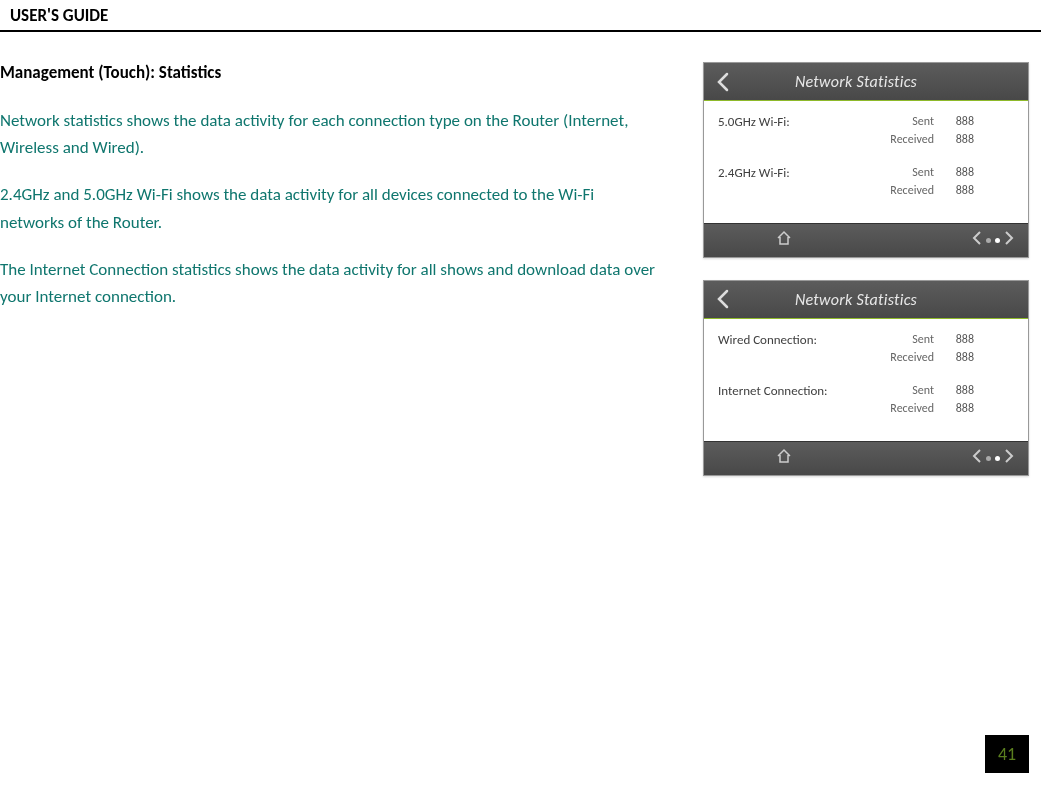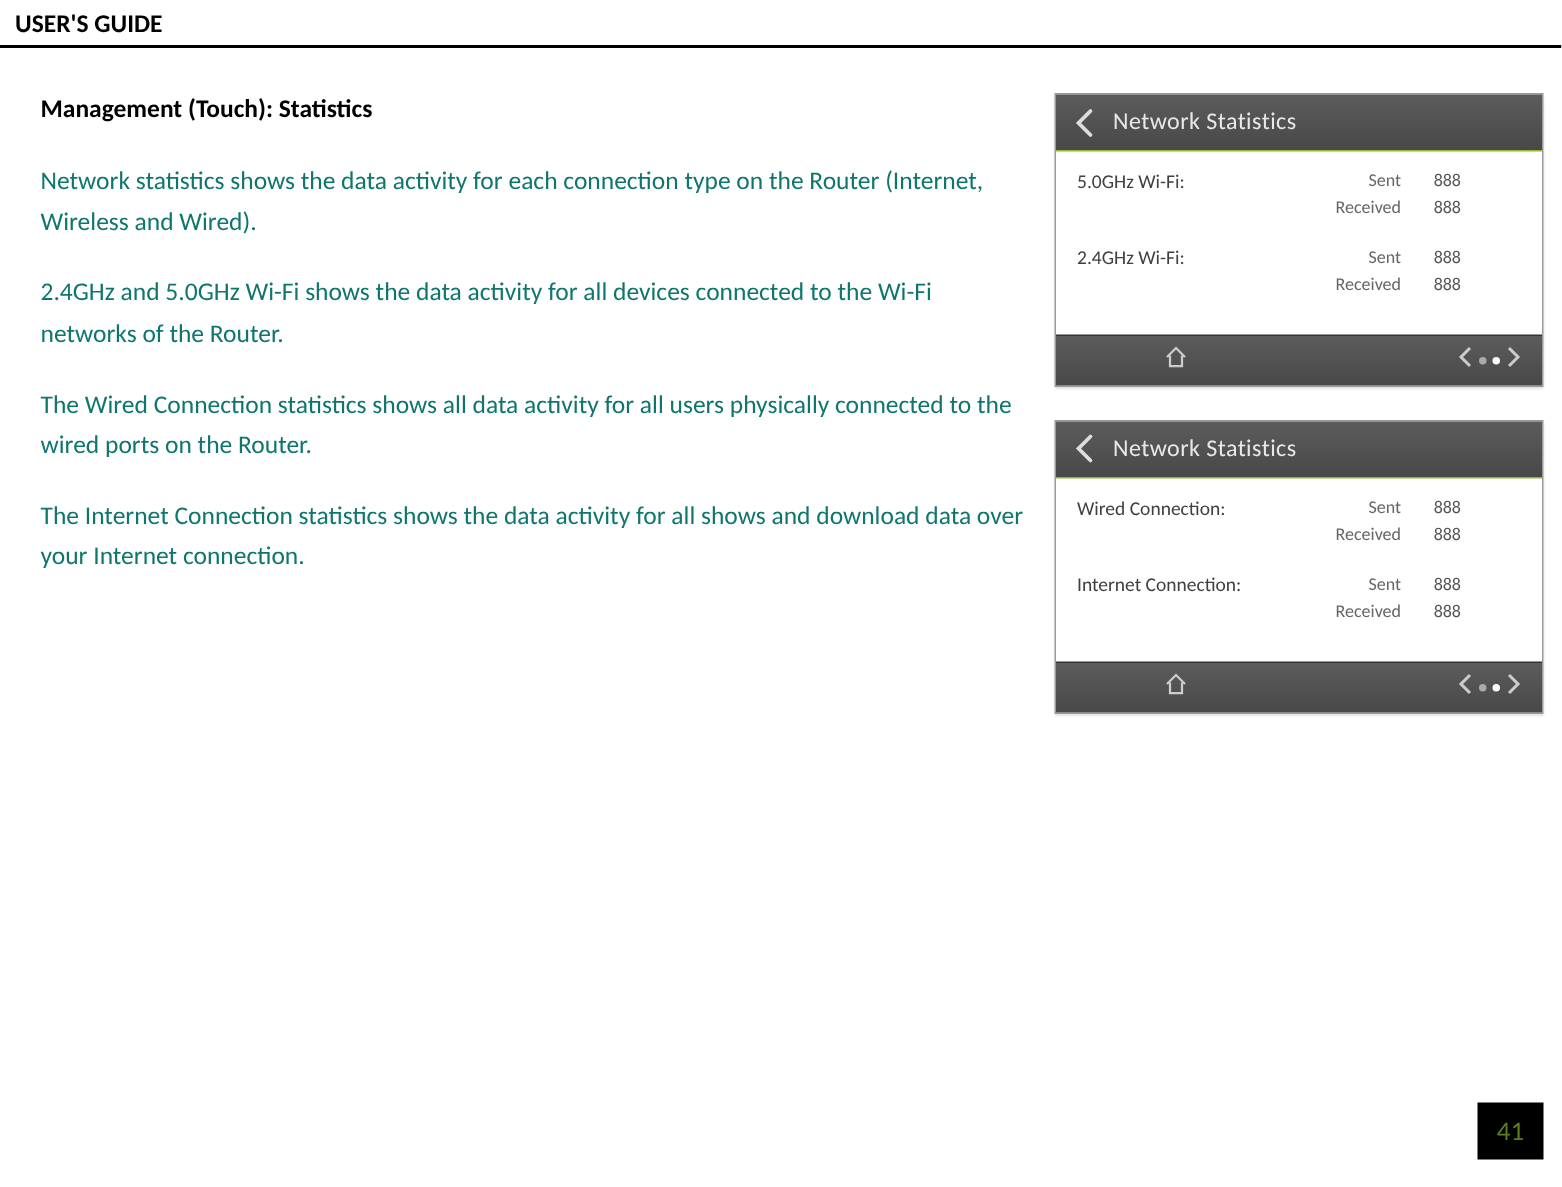--- a/index.html
+++ b/index.html
@@ -39,21 +39,20 @@
       font-size: 17px;
       color: #000;
     }
     .content {
       padding: 30px 0 0 0;
       display: flex;
     }
     .text-column {
       flex: 1;
       padding-right: 20px;
-      padding-left: 27px;
     }
     .section-title {
       font-weight: bold;
       font-size: 17px;
       color: #000;
       margin-bottom: 24px;
     }
     .paragraph {
       font-size: 17px;
       color: #0f766e;
@@ -84,25 +83,27 @@
     .back-chevron {
       width: 38px;
       display: flex;
       align-items: center;
       justify-content: center;
       font-size: 22px;
       color: #ddd;
     }
     .screen-title {
       flex: 1;
+      text-align: center;
       font-size: 16px;
       font-weight: 300;
       color: #e8e8e8;
       padding-right: 58px;
       letter-spacing: 0.3px;
+      font-style: italic;
     }
     .screen-body {
       background: #fff;
       padding: 12px 14px 8px 14px;
     }
     .stat-block {
       margin-bottom: 16px;
     }
     .stat-row {
       display: flex;
@@ -185,21 +186,20 @@
 
 <div class="header-bar">
   <div class="header-title">USER'S GUIDE</div>
 </div>
 
 <div class="content">
   <div class="text-column">
     <div class="section-title">Management (Touch): Statistics</div>
     <div class="paragraph">Network statistics shows the data activity for each connection type on the Router (Internet, Wireless and Wired).</div>
     <div class="paragraph">2.4GHz and 5.0GHz Wi-Fi shows the data activity for all devices connected to the Wi-Fi networks of the Router.</div>
-    <div class="paragraph">The Wired Connection statistics shows all data activity for all users physically connected to the wired ports on the Router.</div>
     <div class="paragraph">The Internet Connection statistics shows the data activity for all shows and download data over your Internet connection.</div>
   </div>
 
   <div class="screenshots-column">
 
     <div class="device-screen">
       <div class="screen-header">
         <div class="back-chevron">
           <svg width="14" height="20" viewBox="0 0 14 20">
               <path d="M11 2 L3 10 L11 18" stroke="#ddd" stroke-width="2.5" fill="none" stroke-linecap="round"></path>

